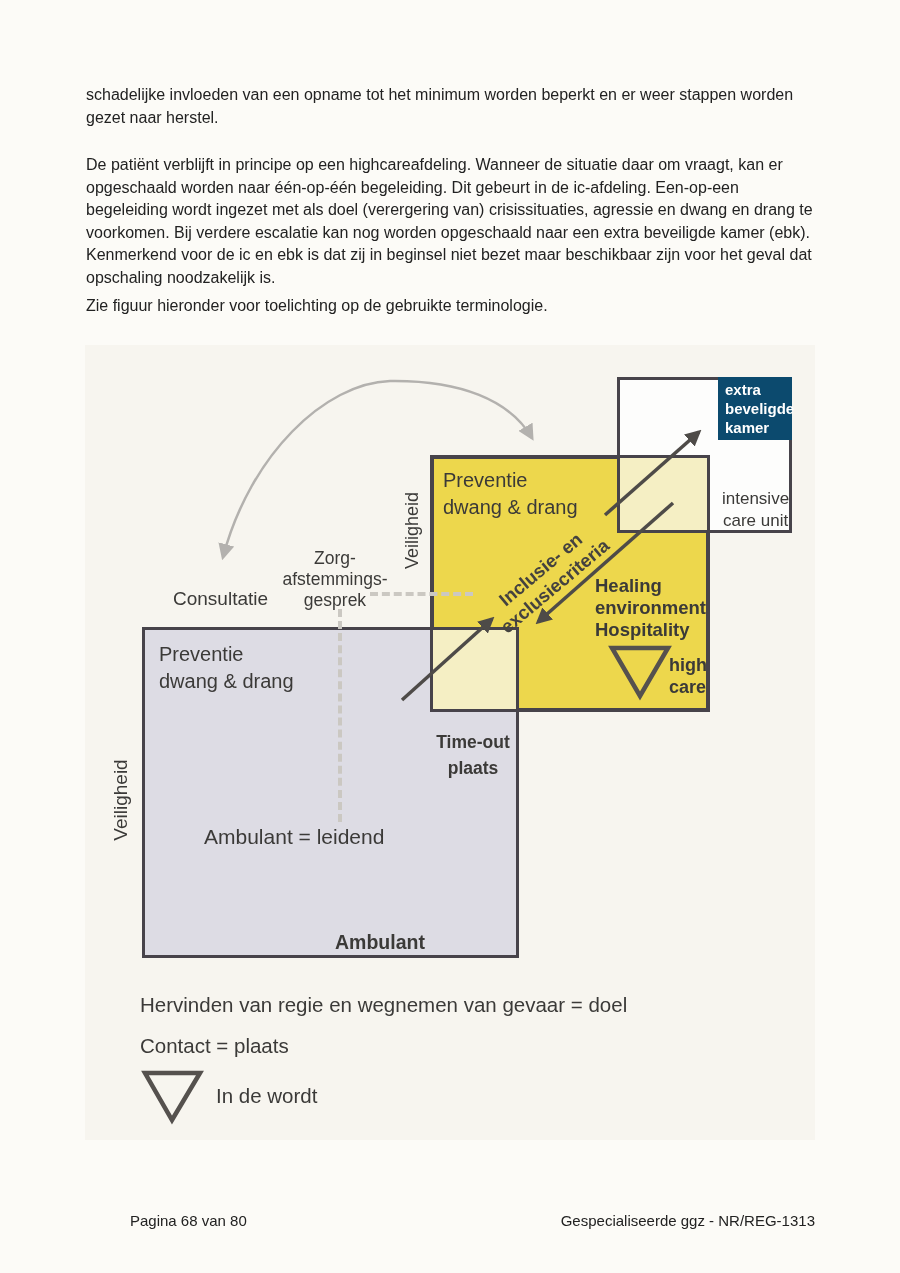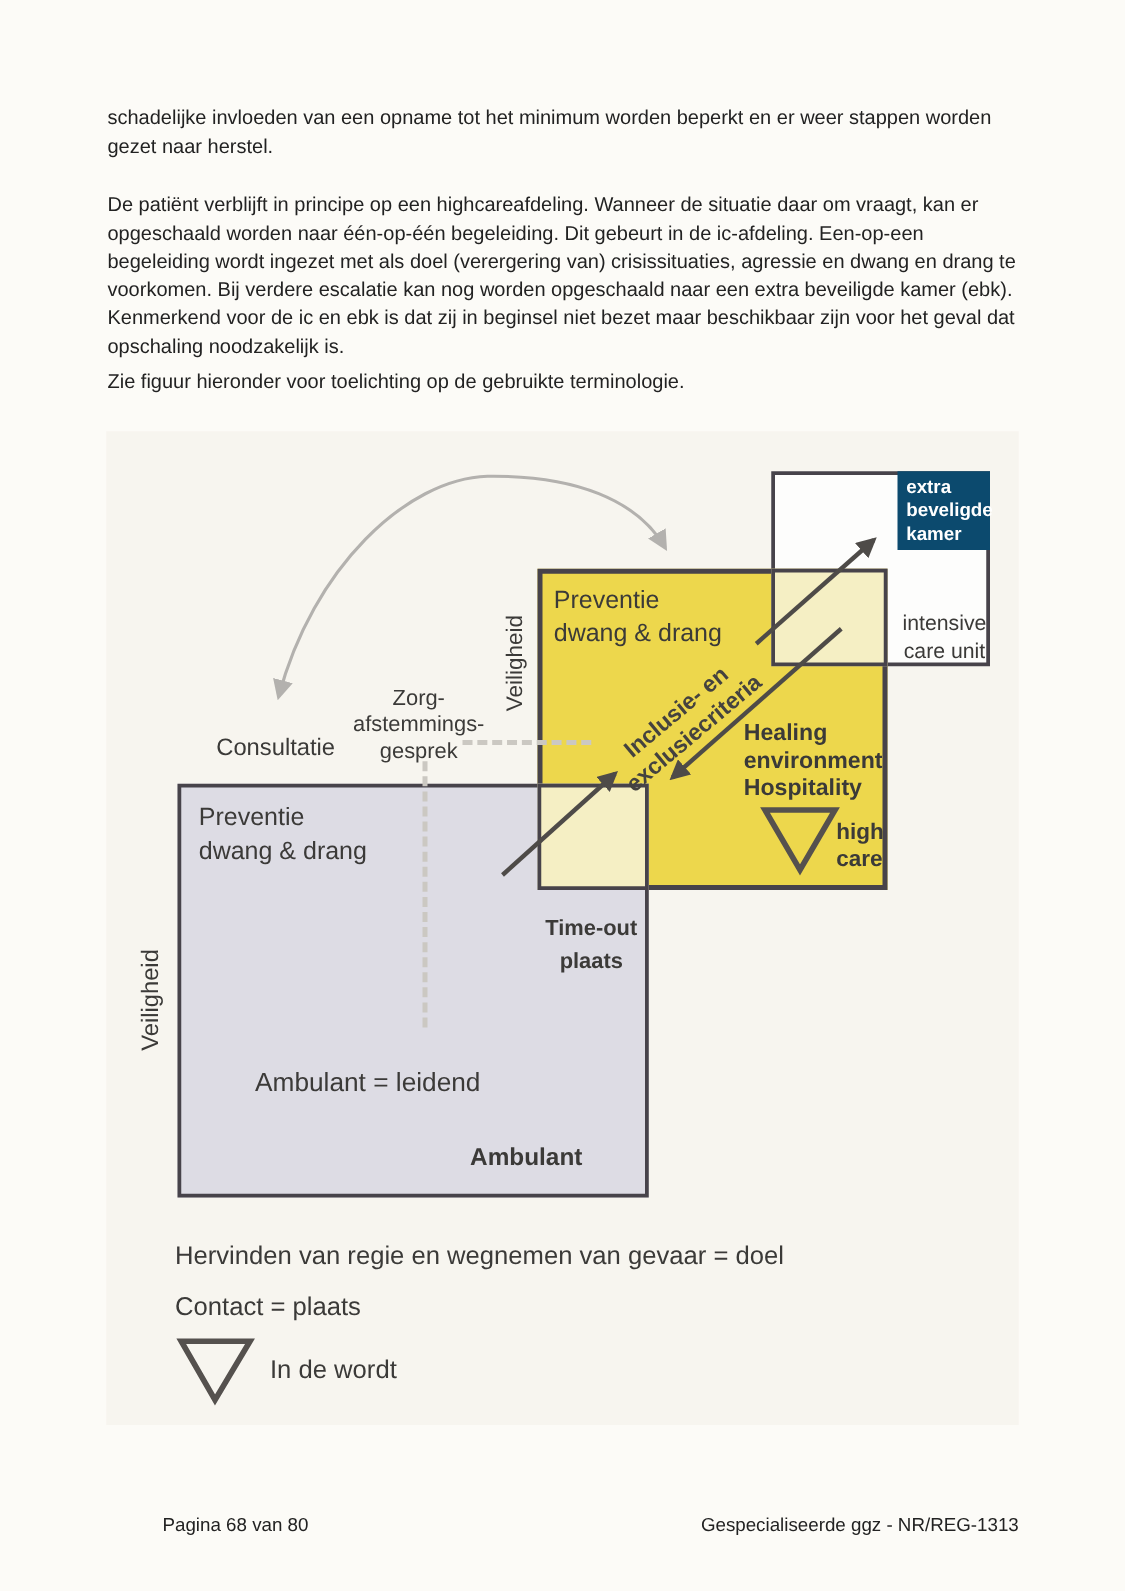--- a/index.html
+++ b/index.html
@@ -88,23 +88,23 @@
 care unit</div>
 
     <div class="fig-label pre" style="left:332px;top:368px;width:112px;text-align:center;font-size:17.5px;font-weight:bold;line-height:26px;margin-top:16px;">Time-out
 plaats</div>
 
     <div class="fig-label pre" style="left:74px;top:296px;font-size:20px;line-height:27px;">Preventie
 dwang &amp; drang</div>
 
     <div class="fig-label rot90" style="left:-24px;top:444px;width:120px;font-size:19px;">Veiligheid</div>
 
-    <div class="fig-label" style="left:119px;top:480px;font-size:21px;margin-top:30px;">Ambulant = leidend</div>
+    <div class="fig-label" style="left:119px;top:480px;font-size:21px;">Ambulant = leidend</div>
 
-    <div class="fig-label" style="left:250px;top:570px;width:172px;text-align:center;font-size:19.5px;font-weight:bold;">Ambulant</div>
+    <div class="fig-label" style="left:250px;top:586px;width:172px;text-align:left;font-size:19.5px;font-weight:bold;">Ambulant</div>
 
     <div class="fig-label" style="left:55px;top:648px;font-size:20.5px;">Hervinden van regie en wegnemen van gevaar = doel</div>
 
     <div class="fig-label" style="left:55px;top:689px;font-size:20.5px;">Contact = plaats</div>
 
     <div class="fig-label" style="left:131px;top:739px;font-size:20.5px;">In de wordt</div>
   </div>
 
   <div class="abs footer-text" style="left:86px;top:1212px;">Pagina 68 van 80</div>
   <div class="abs footer-text" style="right:85px;top:1212px;">Gespecialiseerde ggz - NR/REG-1313</div>

